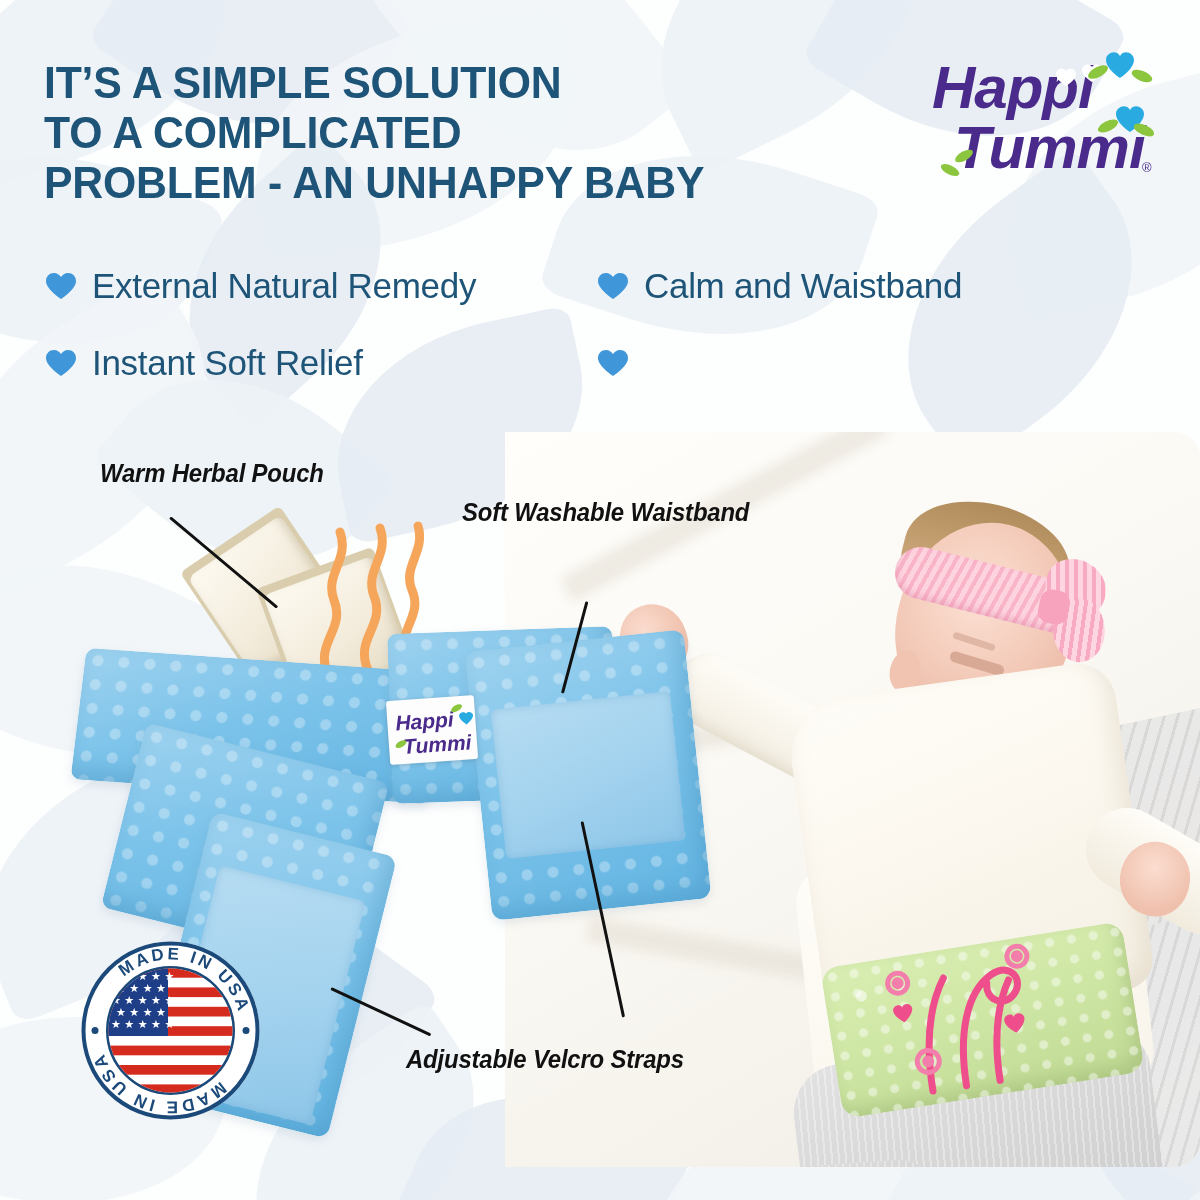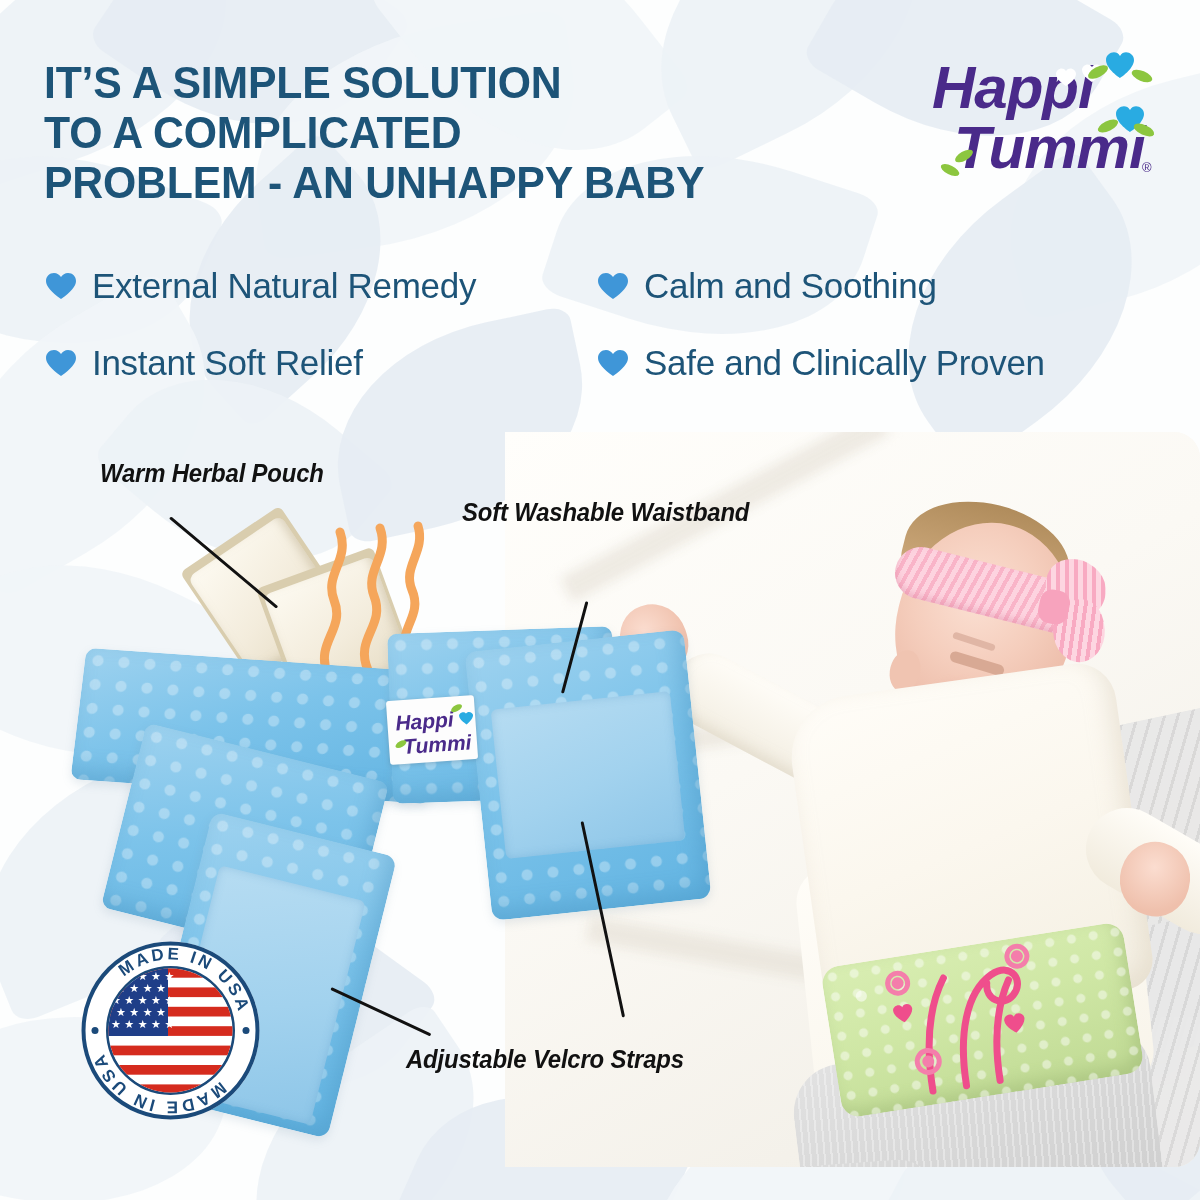--- a/index.html
+++ b/index.html
@@ -289,35 +289,34 @@
       <div class="b-col left">
         <svg class="heart" viewBox="0 0 30 27">
           <path d="M15 26C5 19 0 13 0 8 0 3.5 3.5 0 8 0c3 0 5.6 1.8 7 4 1.4-2.2 4-4 7-4 4.5 0 8 3.5 8 8 0 5-5 11-15 18z" fill="#3f96d8"></path>
         </svg>
         <span class="b-text">External Natural Remedy</span>
       </div>
       <div class="b-col right">
         <svg class="heart" viewBox="0 0 30 27">
           <path d="M15 26C5 19 0 13 0 8 0 3.5 3.5 0 8 0c3 0 5.6 1.8 7 4 1.4-2.2 4-4 7-4 4.5 0 8 3.5 8 8 0 5-5 11-15 18z" fill="#3f96d8"></path>
         </svg>
-        <span class="b-text">Calm and Soothing</span>
+        <span class="b-text">Calm and Waistband</span>
       </div>
     </div>
     <div class="b-row">
       <div class="b-col left">
         <svg class="heart" viewBox="0 0 30 27">
           <path d="M15 26C5 19 0 13 0 8 0 3.5 3.5 0 8 0c3 0 5.6 1.8 7 4 1.4-2.2 4-4 7-4 4.5 0 8 3.5 8 8 0 5-5 11-15 18z" fill="#3f96d8"></path>
         </svg>
         <span class="b-text">Instant Soft Relief</span>
       </div>
       <div class="b-col right">
         <svg class="heart" viewBox="0 0 30 27">
           <path d="M15 26C5 19 0 13 0 8 0 3.5 3.5 0 8 0c3 0 5.6 1.8 7 4 1.4-2.2 4-4 7-4 4.5 0 8 3.5 8 8 0 5-5 11-15 18z" fill="#3f96d8"></path>
         </svg>
-        <span class="b-text">Safe and Clinically Proven</span>
       </div>
     </div>
   </div>
 
   <div class="photo-panel">
     <div class="blanket-shade"></div>
     <div class="blanket-fold" style="left:40px;top:60px;width:360px;height:28px;transform:rotate(-28deg);"></div>
     <div class="blanket-fold" style="left:10px;top:300px;width:300px;height:22px;transform:rotate(-8deg);"></div>
     <div class="blanket-fold" style="left:80px;top:520px;width:420px;height:26px;transform:rotate(10deg);"></div>
     <div class="blanket-fold" style="left:300px;top:660px;width:380px;height:24px;transform:rotate(-14deg);"></div>

